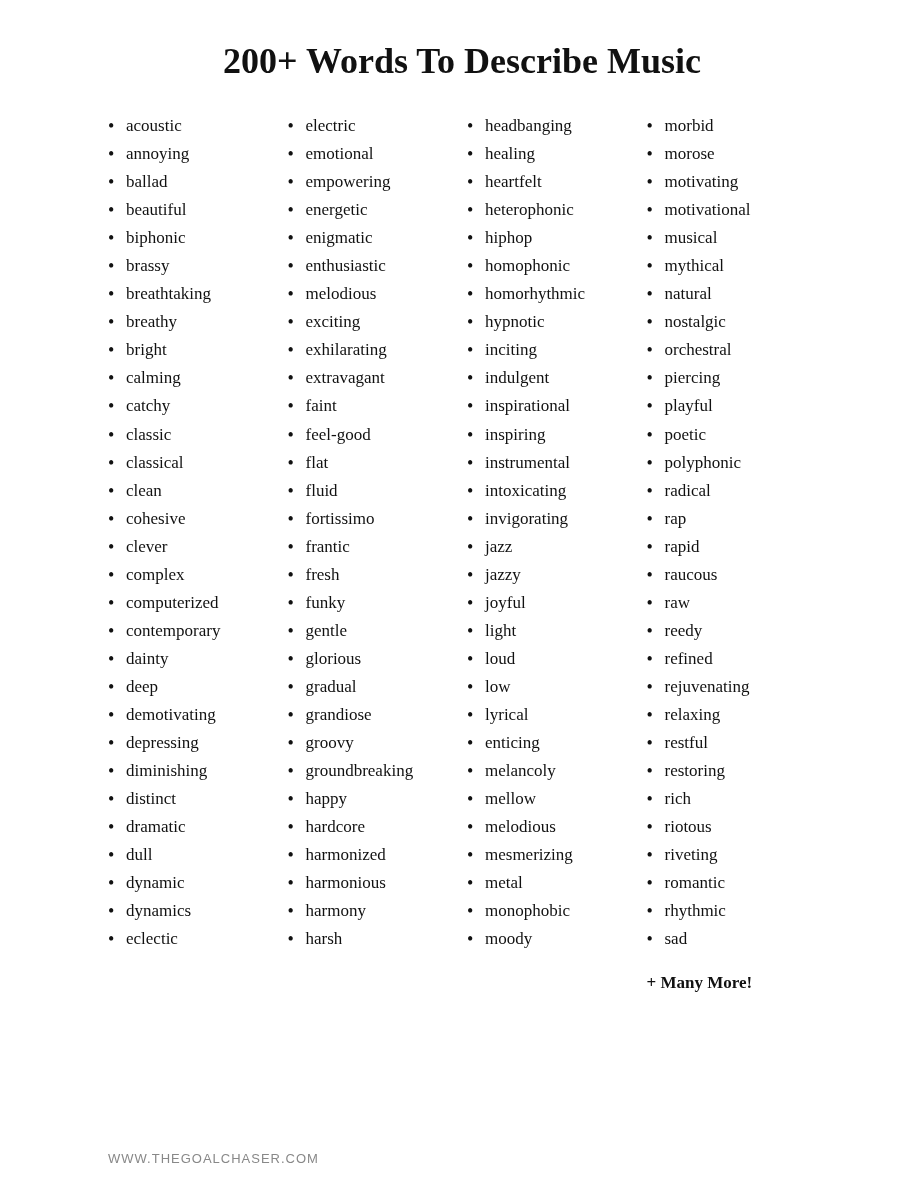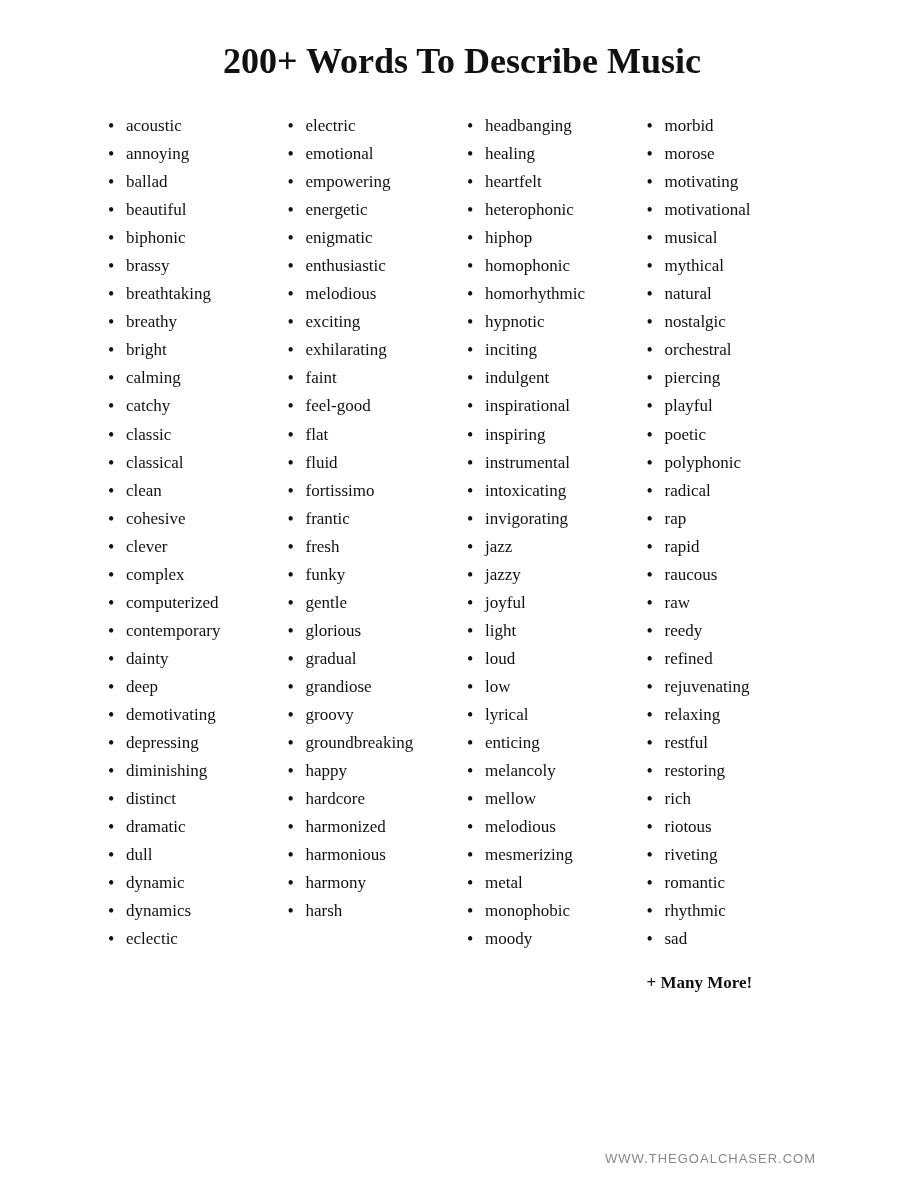--- a/index.html
+++ b/index.html
@@ -76,21 +76,21 @@
     .more-label {
       font-size: 17px;
       font-weight: bold;
       color: #111111;
       margin-top: 20px;
       padding-left: 0;
       font-family: Georgia, 'Times New Roman', serif;
     }
 
     .footer {
-      text-align: right;
+      text-align: left;
       margin-top: 20px;
       font-size: 13px;
       color: #888888;
       letter-spacing: 1px;
       font-family: Arial, sans-serif;
     }
   </style>
 </head>
 <body>
 
@@ -138,20 +138,21 @@
       <ul class="word-list" id="list-col2">
           <li>electric</li>
           <li>emotional</li>
           <li>empowering</li>
           <li>energetic</li>
           <li>enigmatic</li>
           <li>enthusiastic</li>
           <li>melodious</li>
           <li>exciting</li>
           <li>exhilarating</li>
+          <li>extravagant</li>
           <li>faint</li>
           <li>feel-good</li>
           <li>flat</li>
           <li>fluid</li>
           <li>fortissimo</li>
           <li>frantic</li>
           <li>fresh</li>
           <li>funky</li>
           <li>gentle</li>
           <li>glorious</li>

